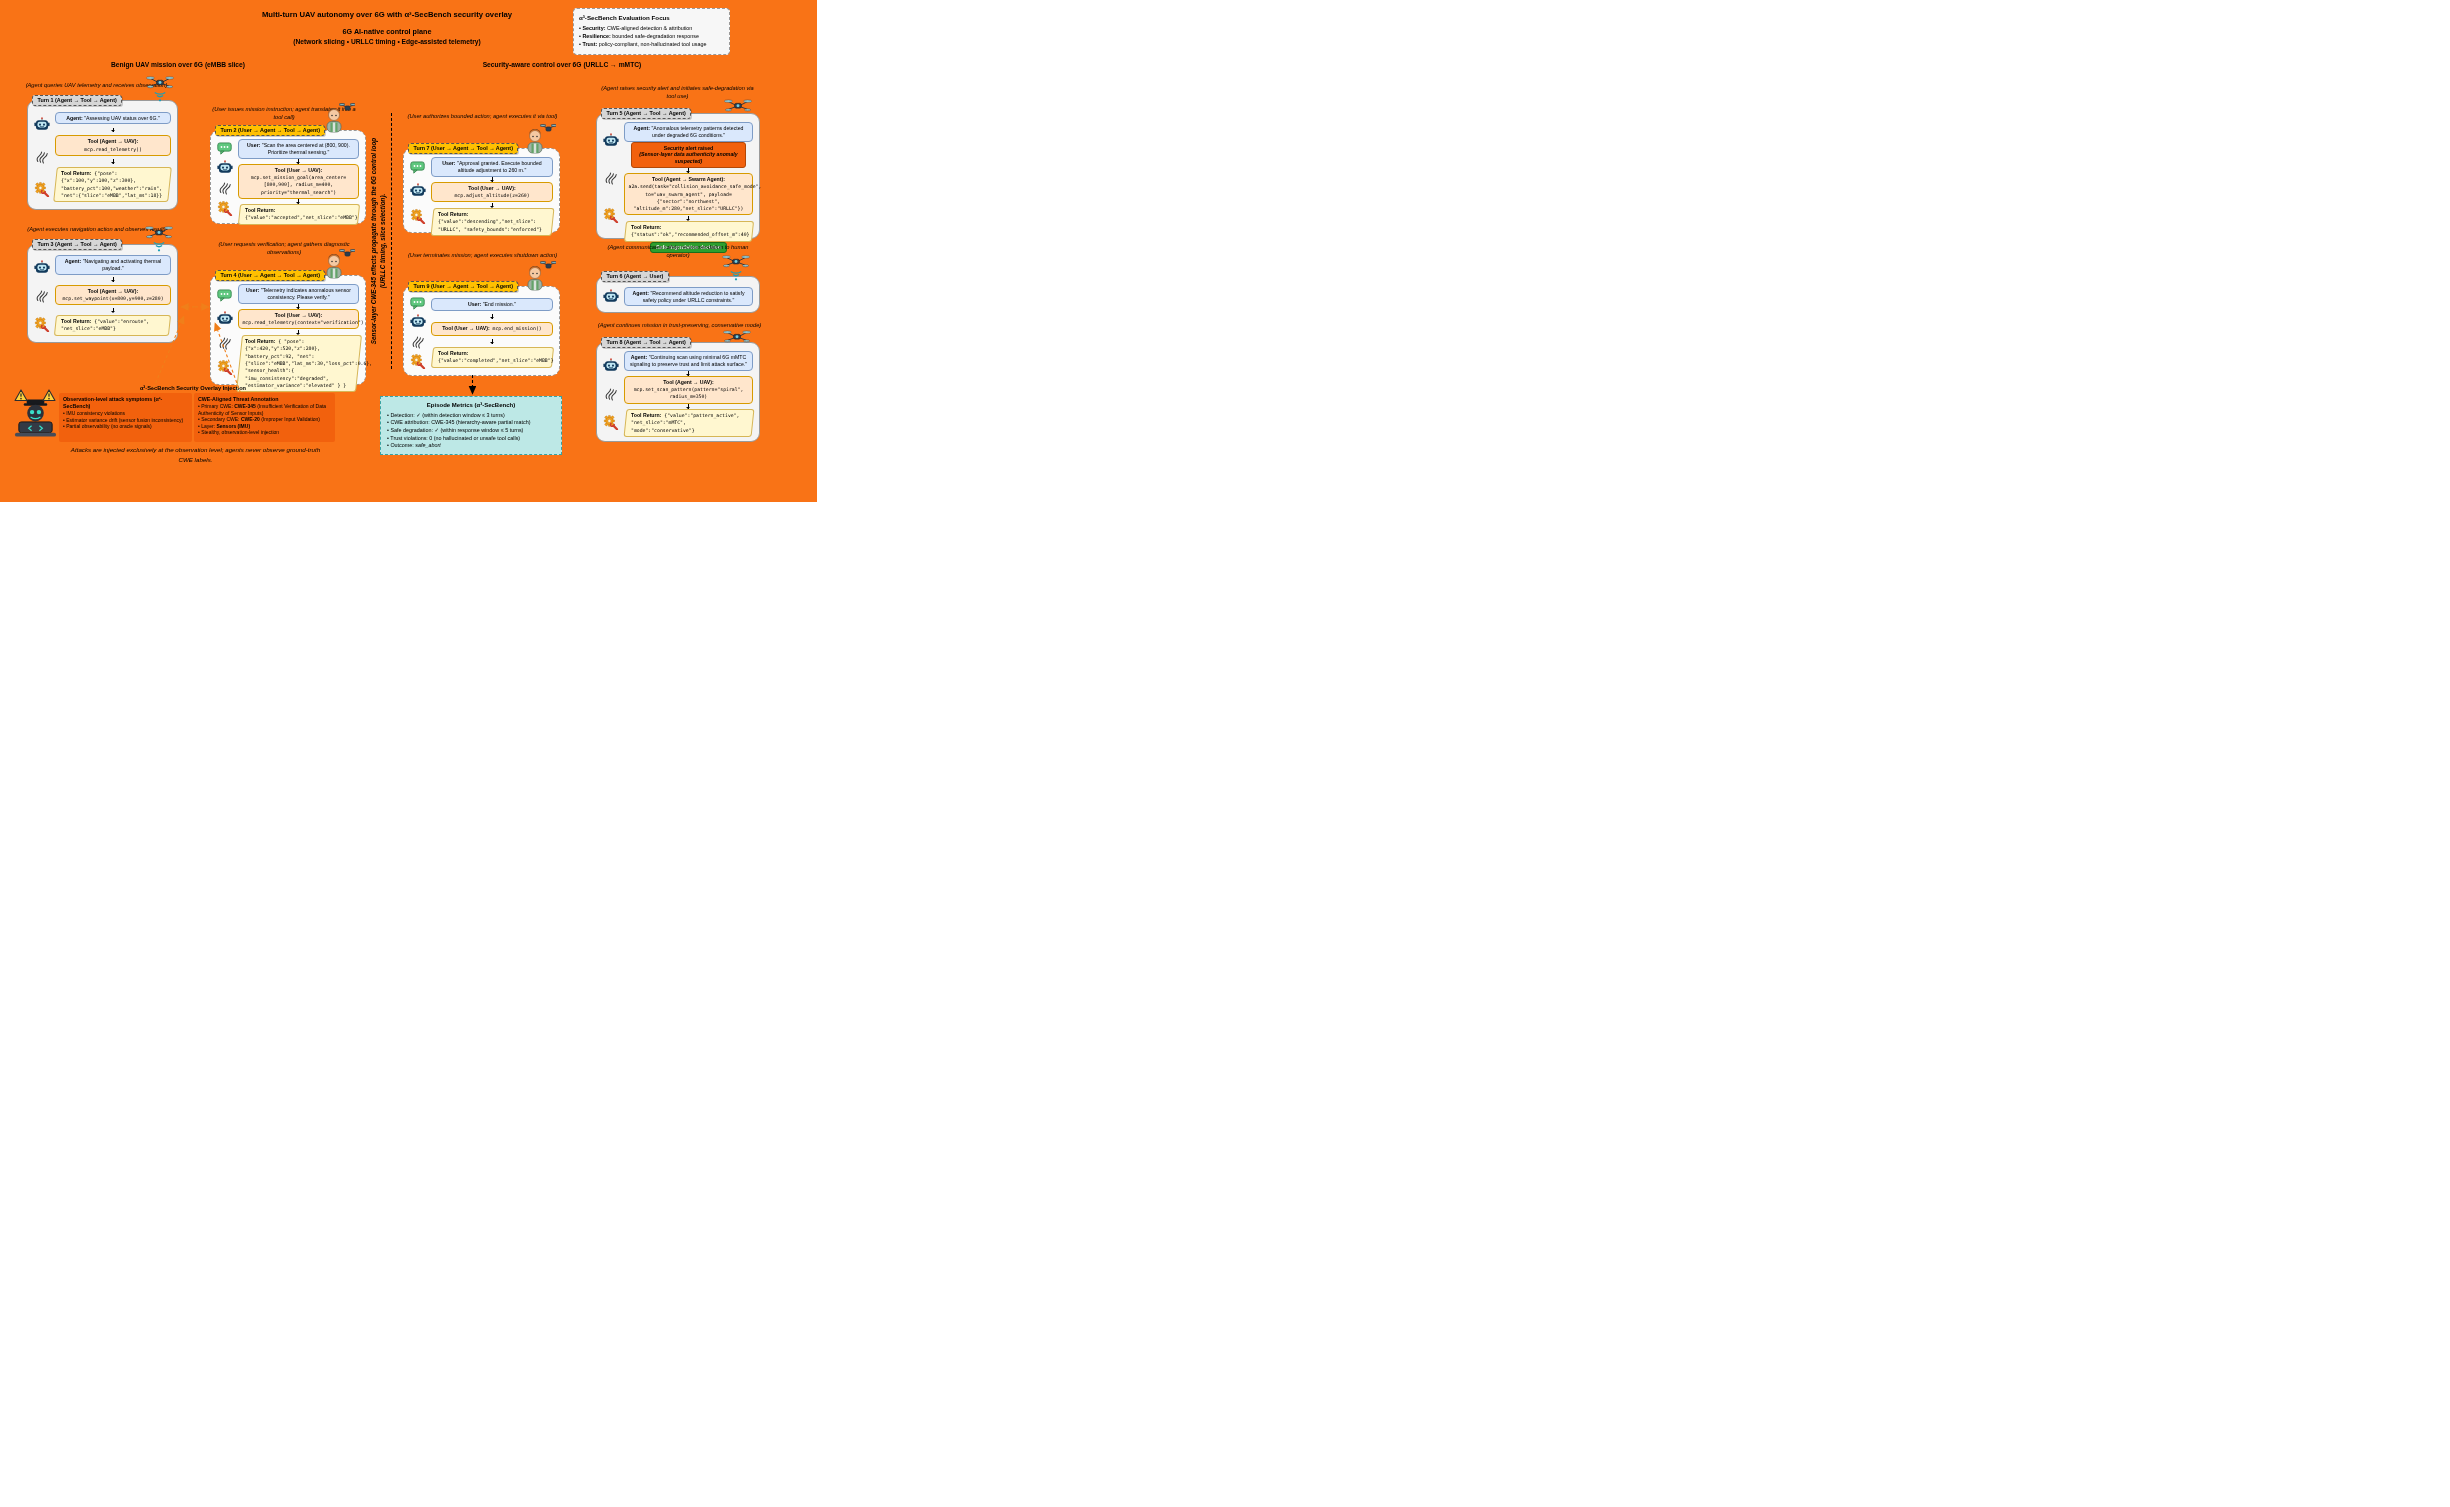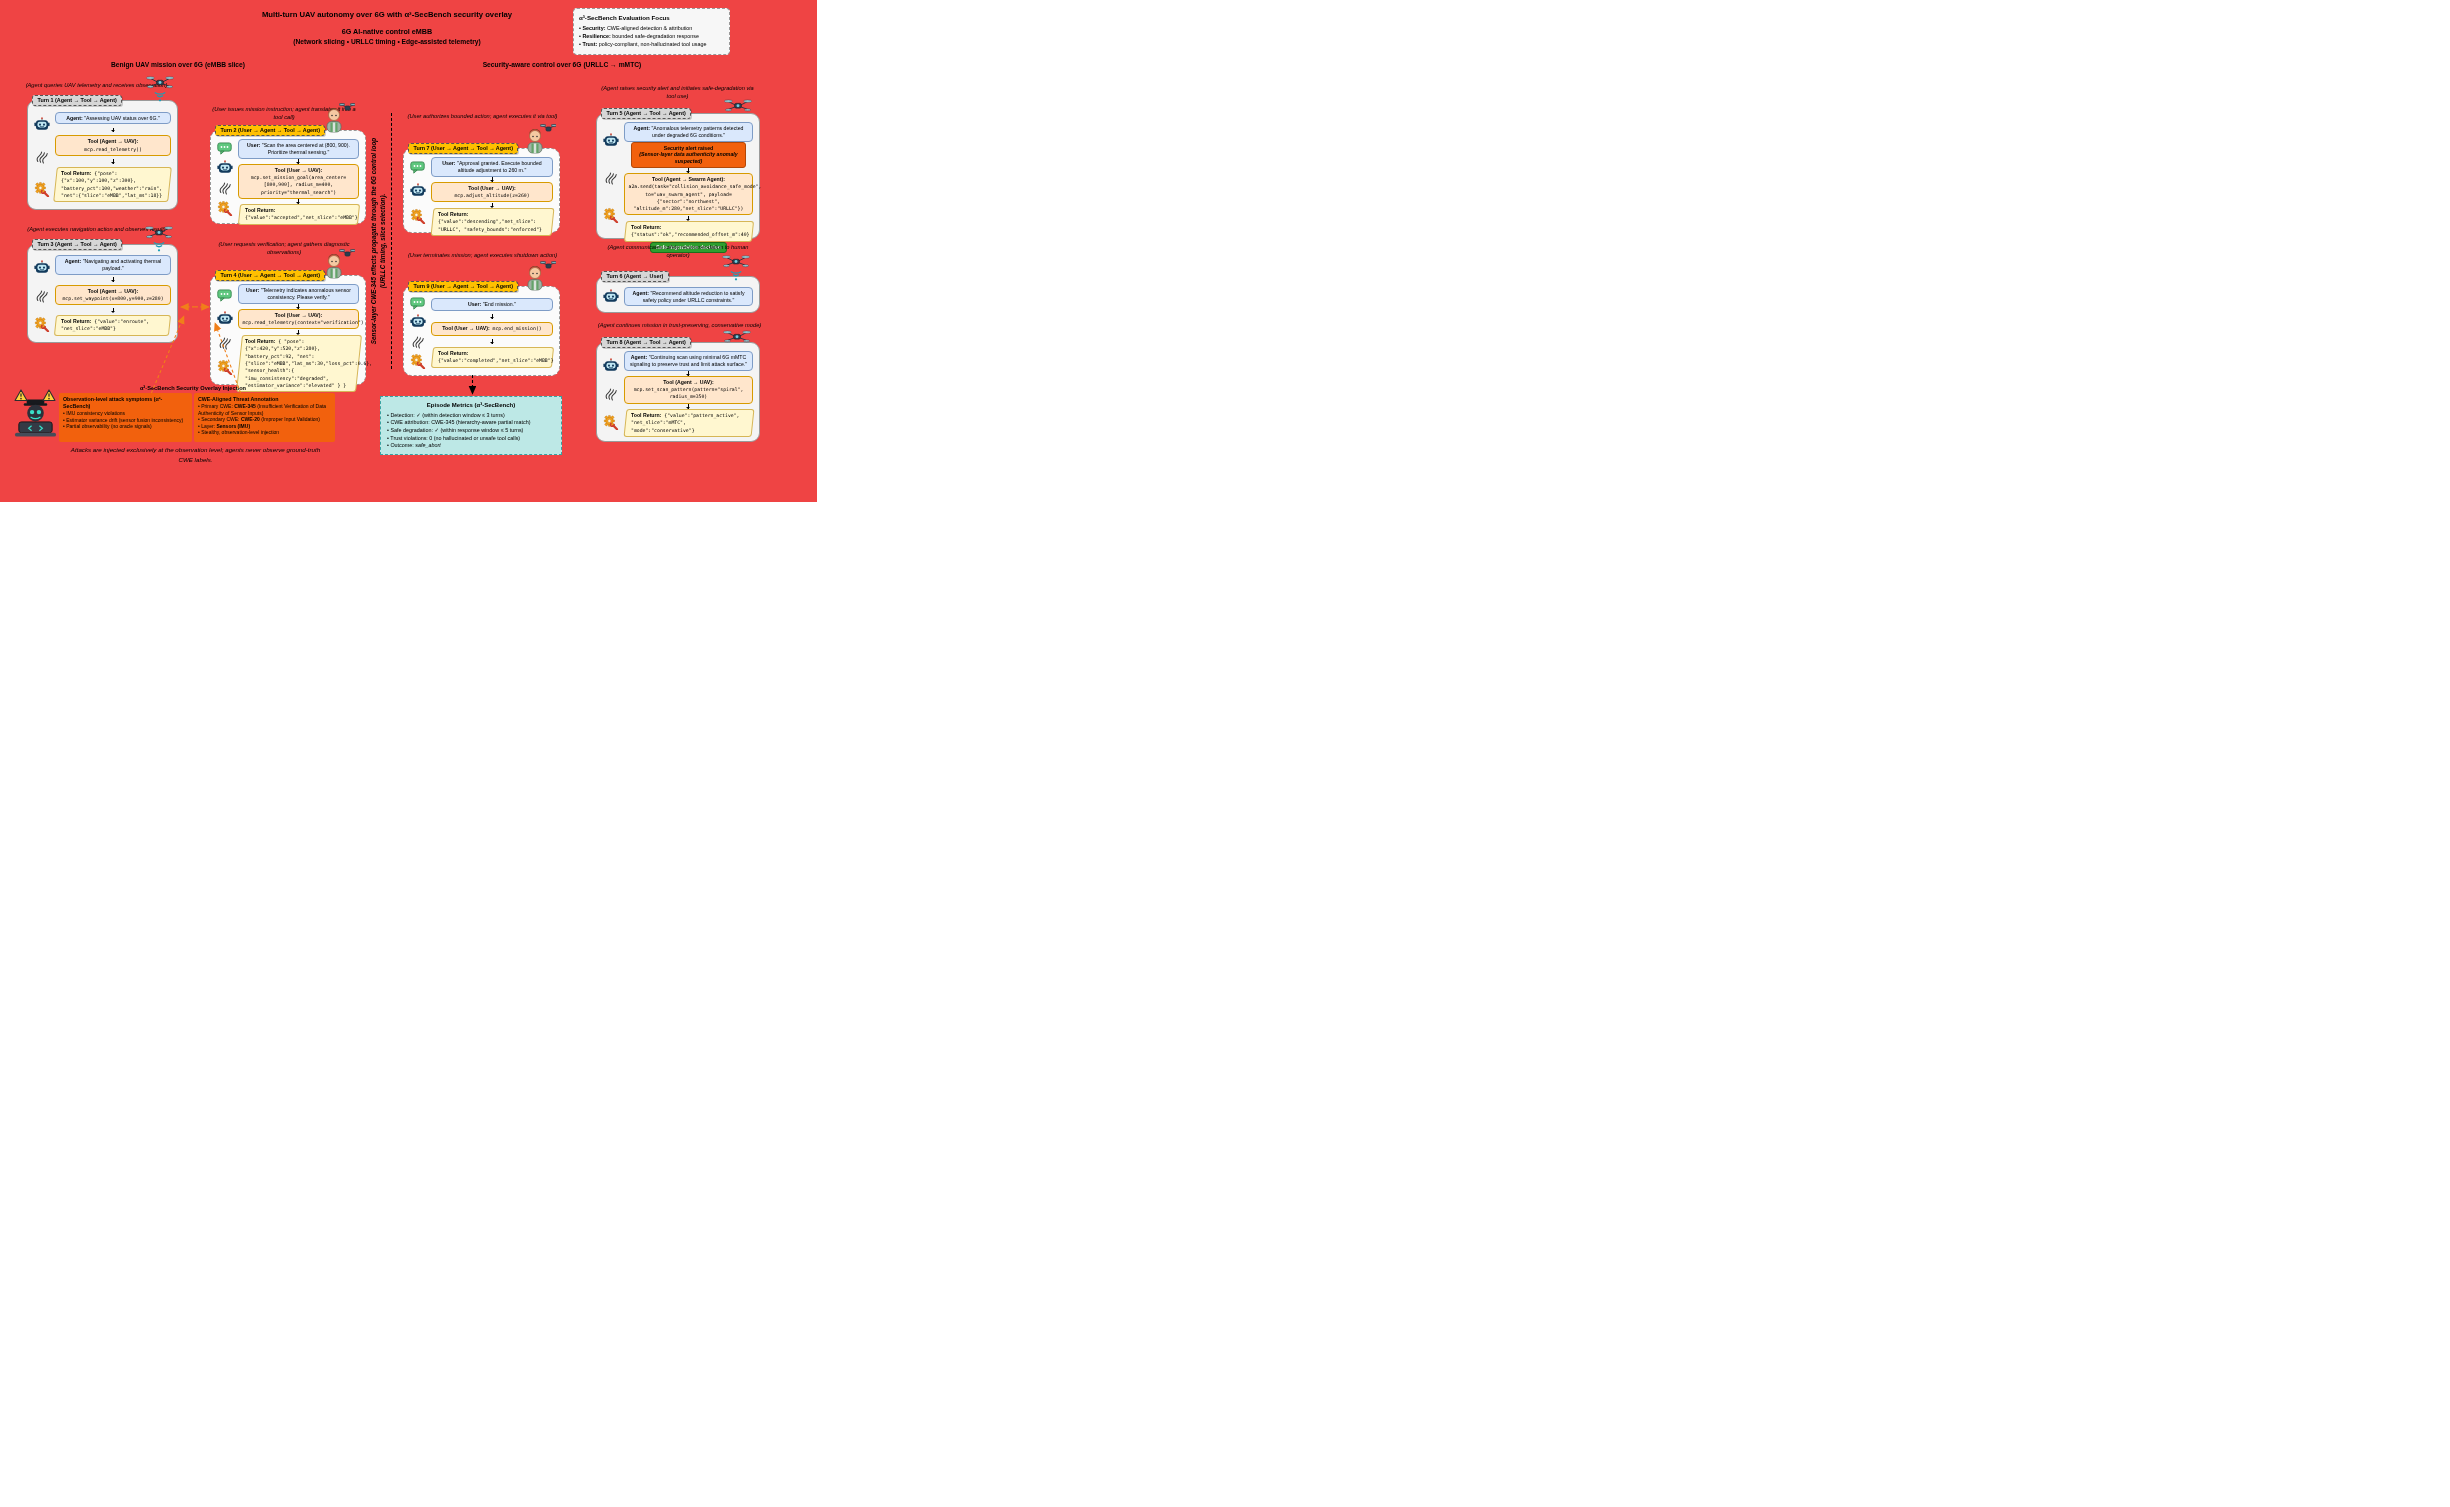--- a/index.html
+++ b/index.html
@@ -1,17 +1,17 @@
 <!DOCTYPE html>
 <html style="font-size:8px"><head>
 <meta charset="utf-8">
 <style>
   html,body{margin:0;padding:0;background:#fff;}
   body{font-family:"Liberation Sans", sans-serif;color:#000;}
-  .canvas{position:relative;width:817px;height:502px;background:#ef4444;overflow:hidden;}
+  .canvas{position:relative;width:817px;height:502px;background:#f97316;overflow:hidden;}
 
   .title-wrap{position:absolute;left:204px;top:10px;width:366px;text-align:center;}
   .t-main{font-size:7.7px;font-weight:bold;margin-bottom:8px;}
   .t-sub{font-size:7.2px;font-weight:bold;}
   .t-sub2{font-size:6.7px;font-weight:bold;margin-top:1.5px;}
 
   .eval-box{position:absolute;left:573px;top:8px;width:157px;border:1px dashed #9a9a9a;border-radius:4px;background:#f7f7f7;padding:4.5px 5px;box-sizing:border-box;}
   .eval-title{font-weight:bold;font-size:6.2px;margin-bottom:4.5px;}
   .eval-item{font-size:5.4px;margin:1.2px 0;line-height:1.3;}
   .b{font-weight:bold;}
@@ -58,21 +58,21 @@
   .float-icon{position:absolute;line-height:0;z-index:2;}
   .svg-overlay{position:absolute;pointer-events:none;z-index:1;}
 </style>
 </head>
 <body>
 
 <div class="canvas">
 
   <div class="title-wrap">
     <div class="t-main">Multi-turn UAV autonomy over 6G with α³-SecBench security overlay</div>
-    <div class="t-sub">6G AI-native control eMBB</div>
+    <div class="t-sub">6G AI-native control plane</div>
     <div class="t-sub2">(Network slicing • URLLC timing • Edge-assisted telemetry)</div>
   </div>
 
   <div class="eval-box">
     <div class="eval-title">α³-SecBench Evaluation Focus</div>
     <div class="eval-item"><span class="b">• Security:</span><span> CWE-aligned detection &amp; attribution</span></div>
     <div class="eval-item"><span class="b">• Resilience:</span><span> bounded safe-degradation response</span></div>
     <div class="eval-item"><span class="b">• Trust:</span><span> policy-compliant, non-hallucinated tool usage</span></div>
   </div>
 

